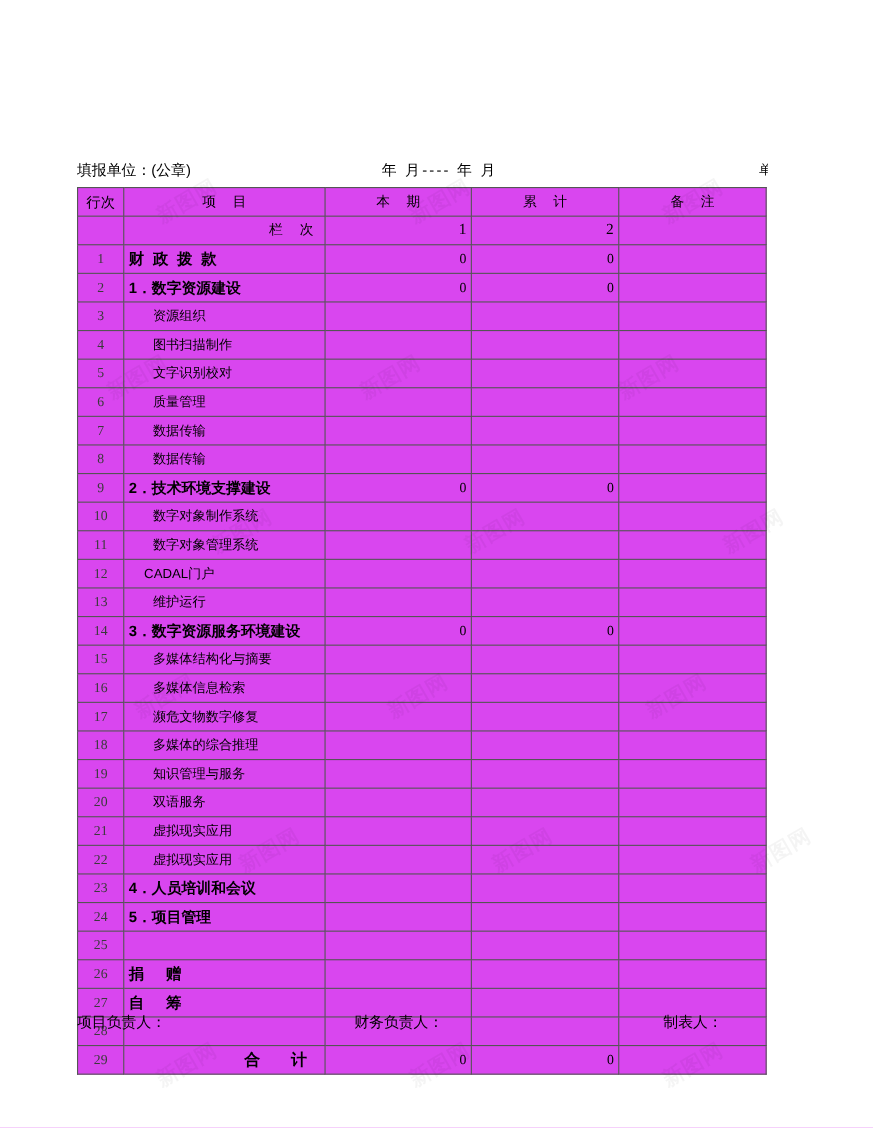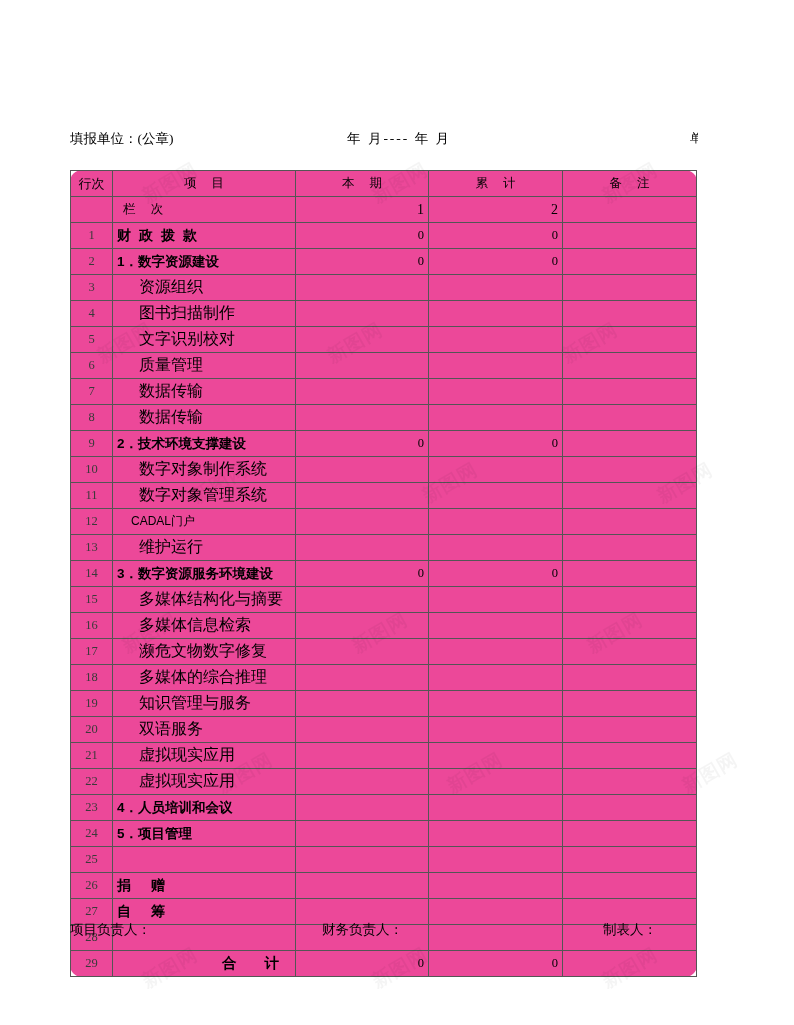--- a/index.html
+++ b/index.html
@@ -50,39 +50,38 @@
     width: 794px;
     text-align: center;
     font-family: "Liberation Serif", "DejaVu Serif", serif;
     font-size: 21px;
     font-weight: bold;
     letter-spacing: 1px;
   }
 
   .subhead {
     position: absolute;
-    top: 130px;
-    font-family: Liberation Serif, serif;
+    top: 146px;
+    font-family: Liberation Sans, sans-serif;
     font-size: 13.5px;
     white-space: nowrap;
   }
   .subhead-left  { left: 70px; }
   .subhead-mid   { left: 347px; letter-spacing: 2px; }
   .subhead-right { left: 690px; font-size: 12px; overflow: hidden; width: 8px; }
 
   
   table.grid {
     position: absolute;
     left: 70px;
     top: 170px;
     border-collapse: collapse;
     table-layout: fixed;
     width: 626px;
-    background: #ec4899;
-    border-radius: 12px;
+    background: #d946ef;
   }
   table.grid td {
     border: 1px solid #555555;
     height: 25px;
     padding: 0 4px;
     font-size: 12.5px;
     vertical-align: middle;
     overflow: hidden;
     white-space: nowrap;
   }
@@ -98,22 +97,22 @@
   .hdr td {
     text-align: center;
     font-family: "Liberation Serif", "DejaVu Serif", serif;
     font-size: 14.5px;
     letter-spacing: 6px;
     text-indent: 6px;
     height: 26px;
   }
   .hdr td.nospace { letter-spacing: 0; text-indent: 0; font-size: 13px; }
   .subhdr td {
-    text-align: left;
-    font-family: Liberation Serif, serif;
+    text-align: right;
+    font-family: Liberation Sans, sans-serif;
     font-size: 14px;
     letter-spacing: 6px;
     text-indent: 6px;
     height: 25px;
   }
   .subhdr td.num {
     letter-spacing: 0; text-indent: 0; font-size: 14px;
   }
 
   
@@ -132,21 +131,21 @@
     letter-spacing: 8px;
     margin-top: 32px;
   }
   td.item .lv1 {
     font-weight: bold;
     font-size: 13.5px;
   }
   td.item .lv2 {
     display: inline-block;
     padding-left: 22px;
-    font-size: 16px;
+    font-size: 12px;
   }
   td.item .lv2b {
     display: inline-block;
     padding-left: 14px;
     font-size: 12px;
     font-family: Liberation Sans, sans-serif;
   }
   td.item .total {
     display: block;
     text-align: right;

